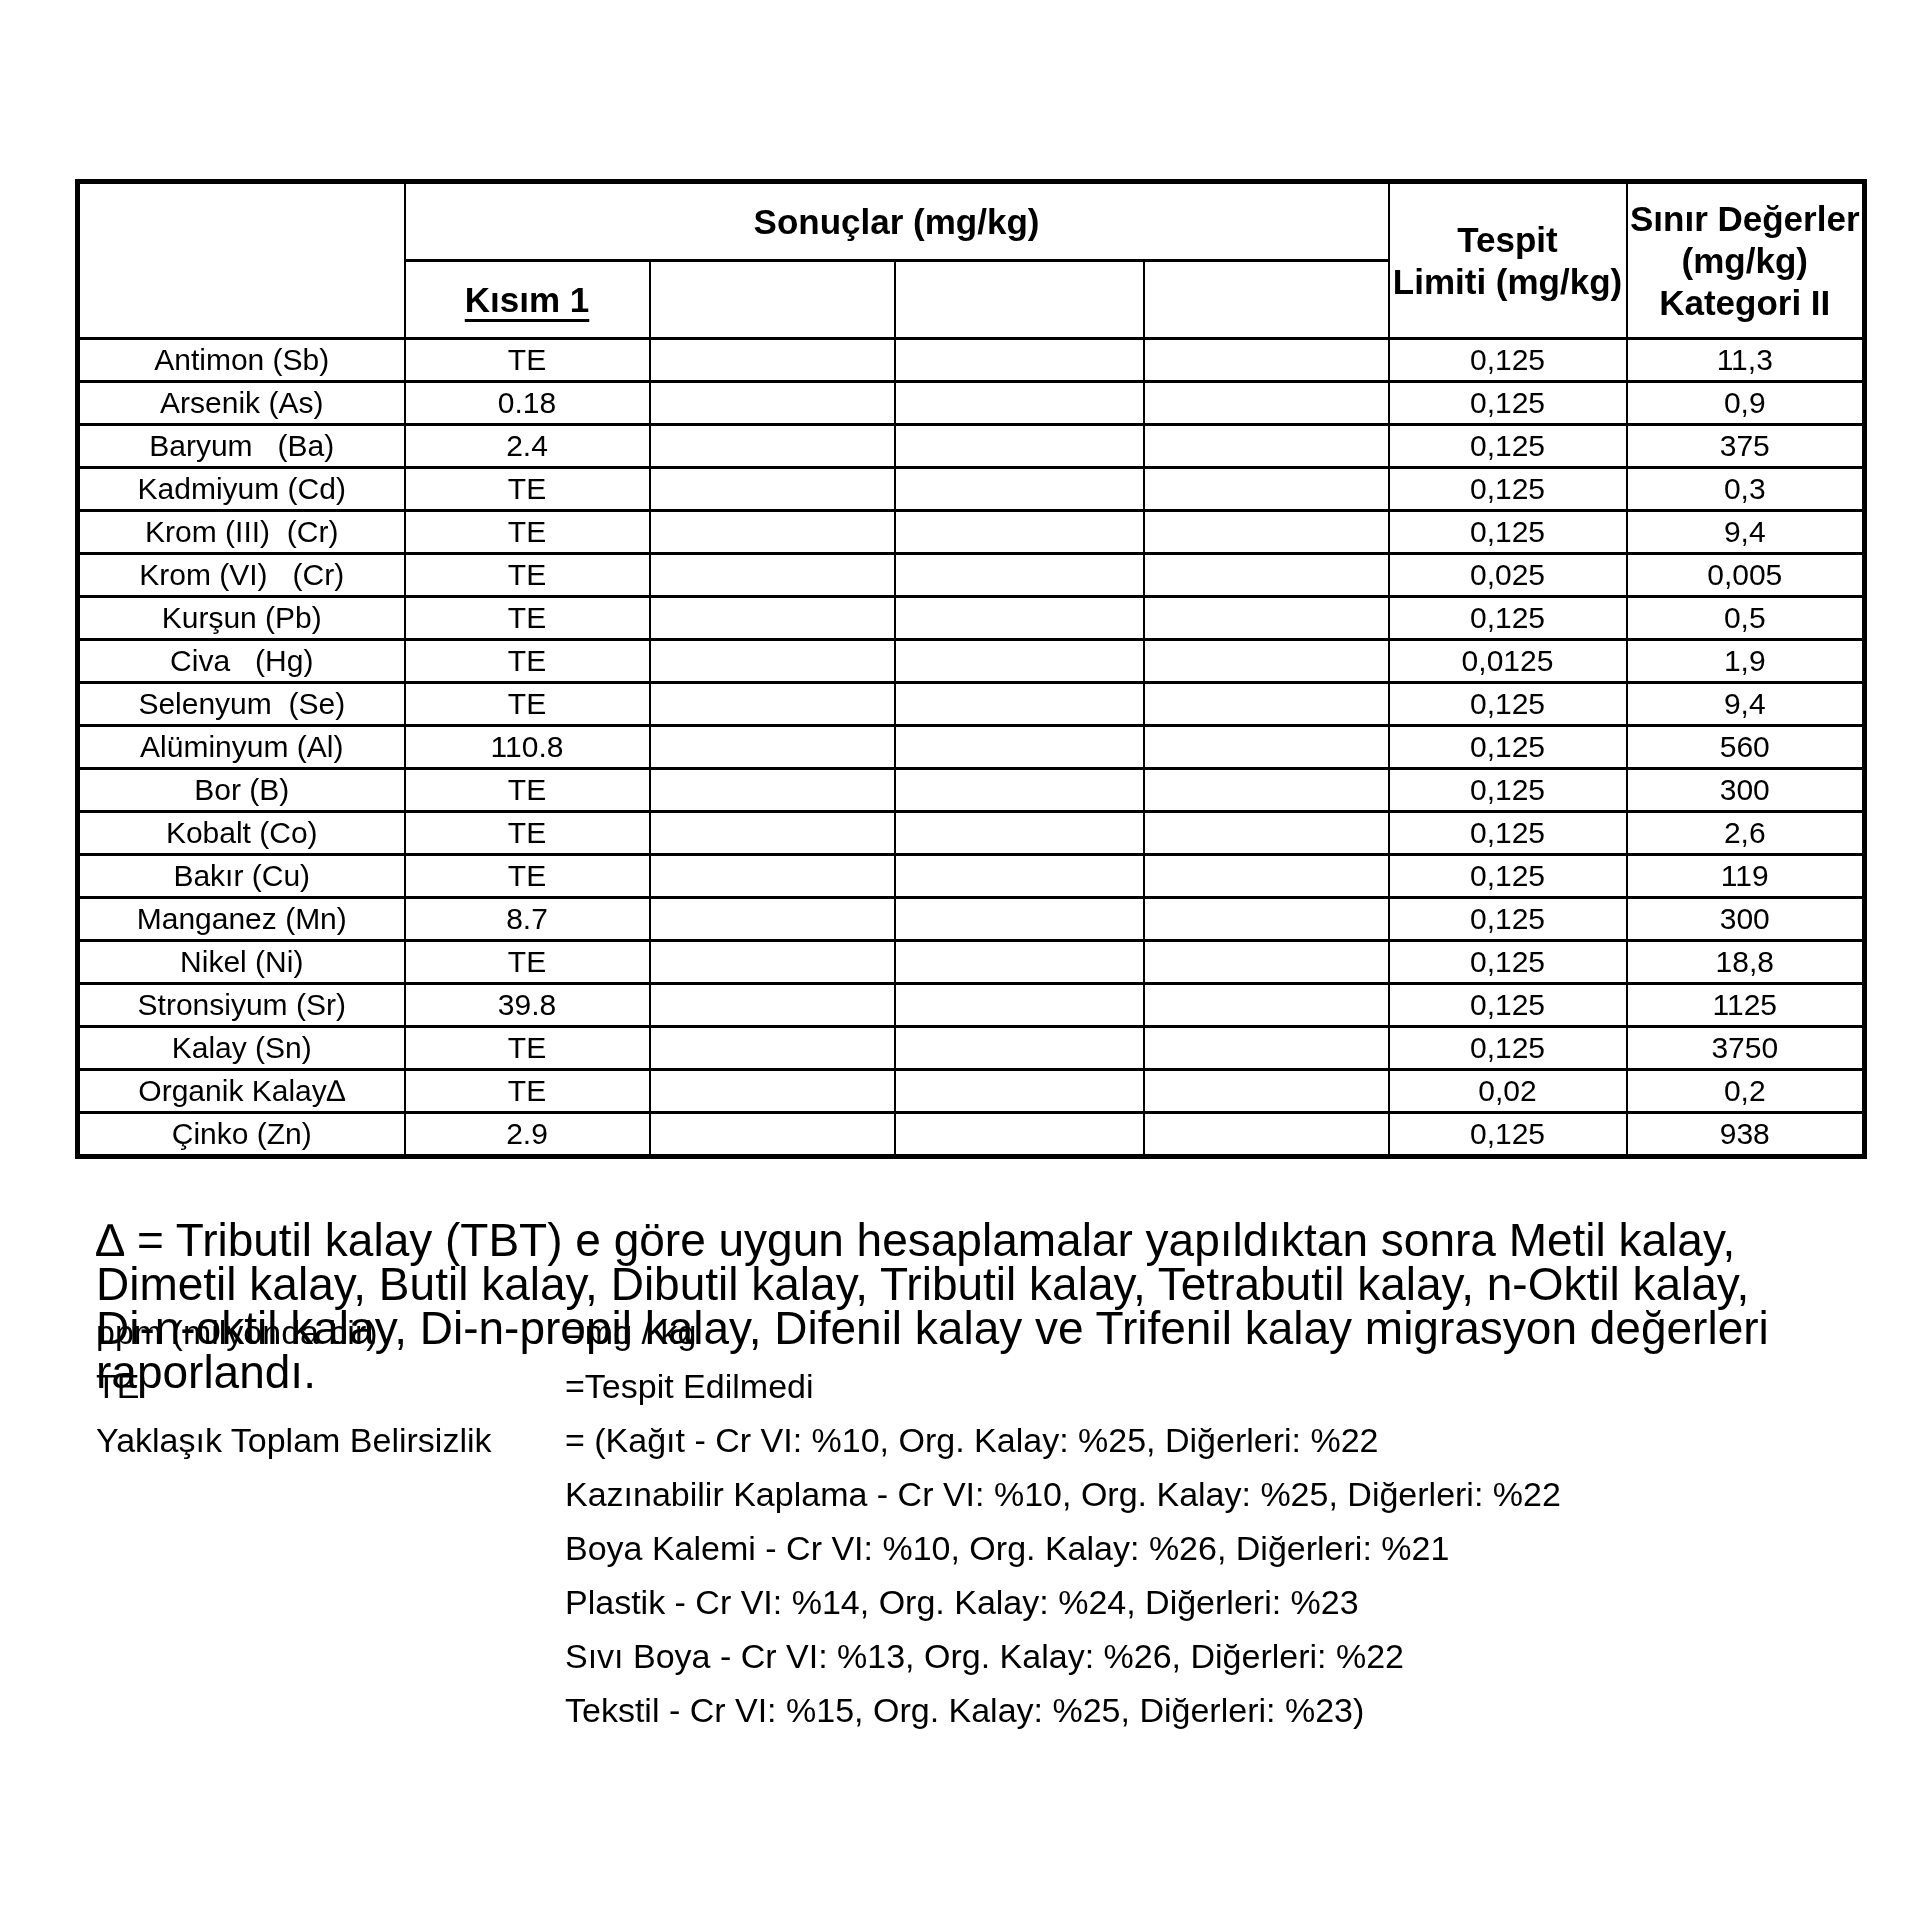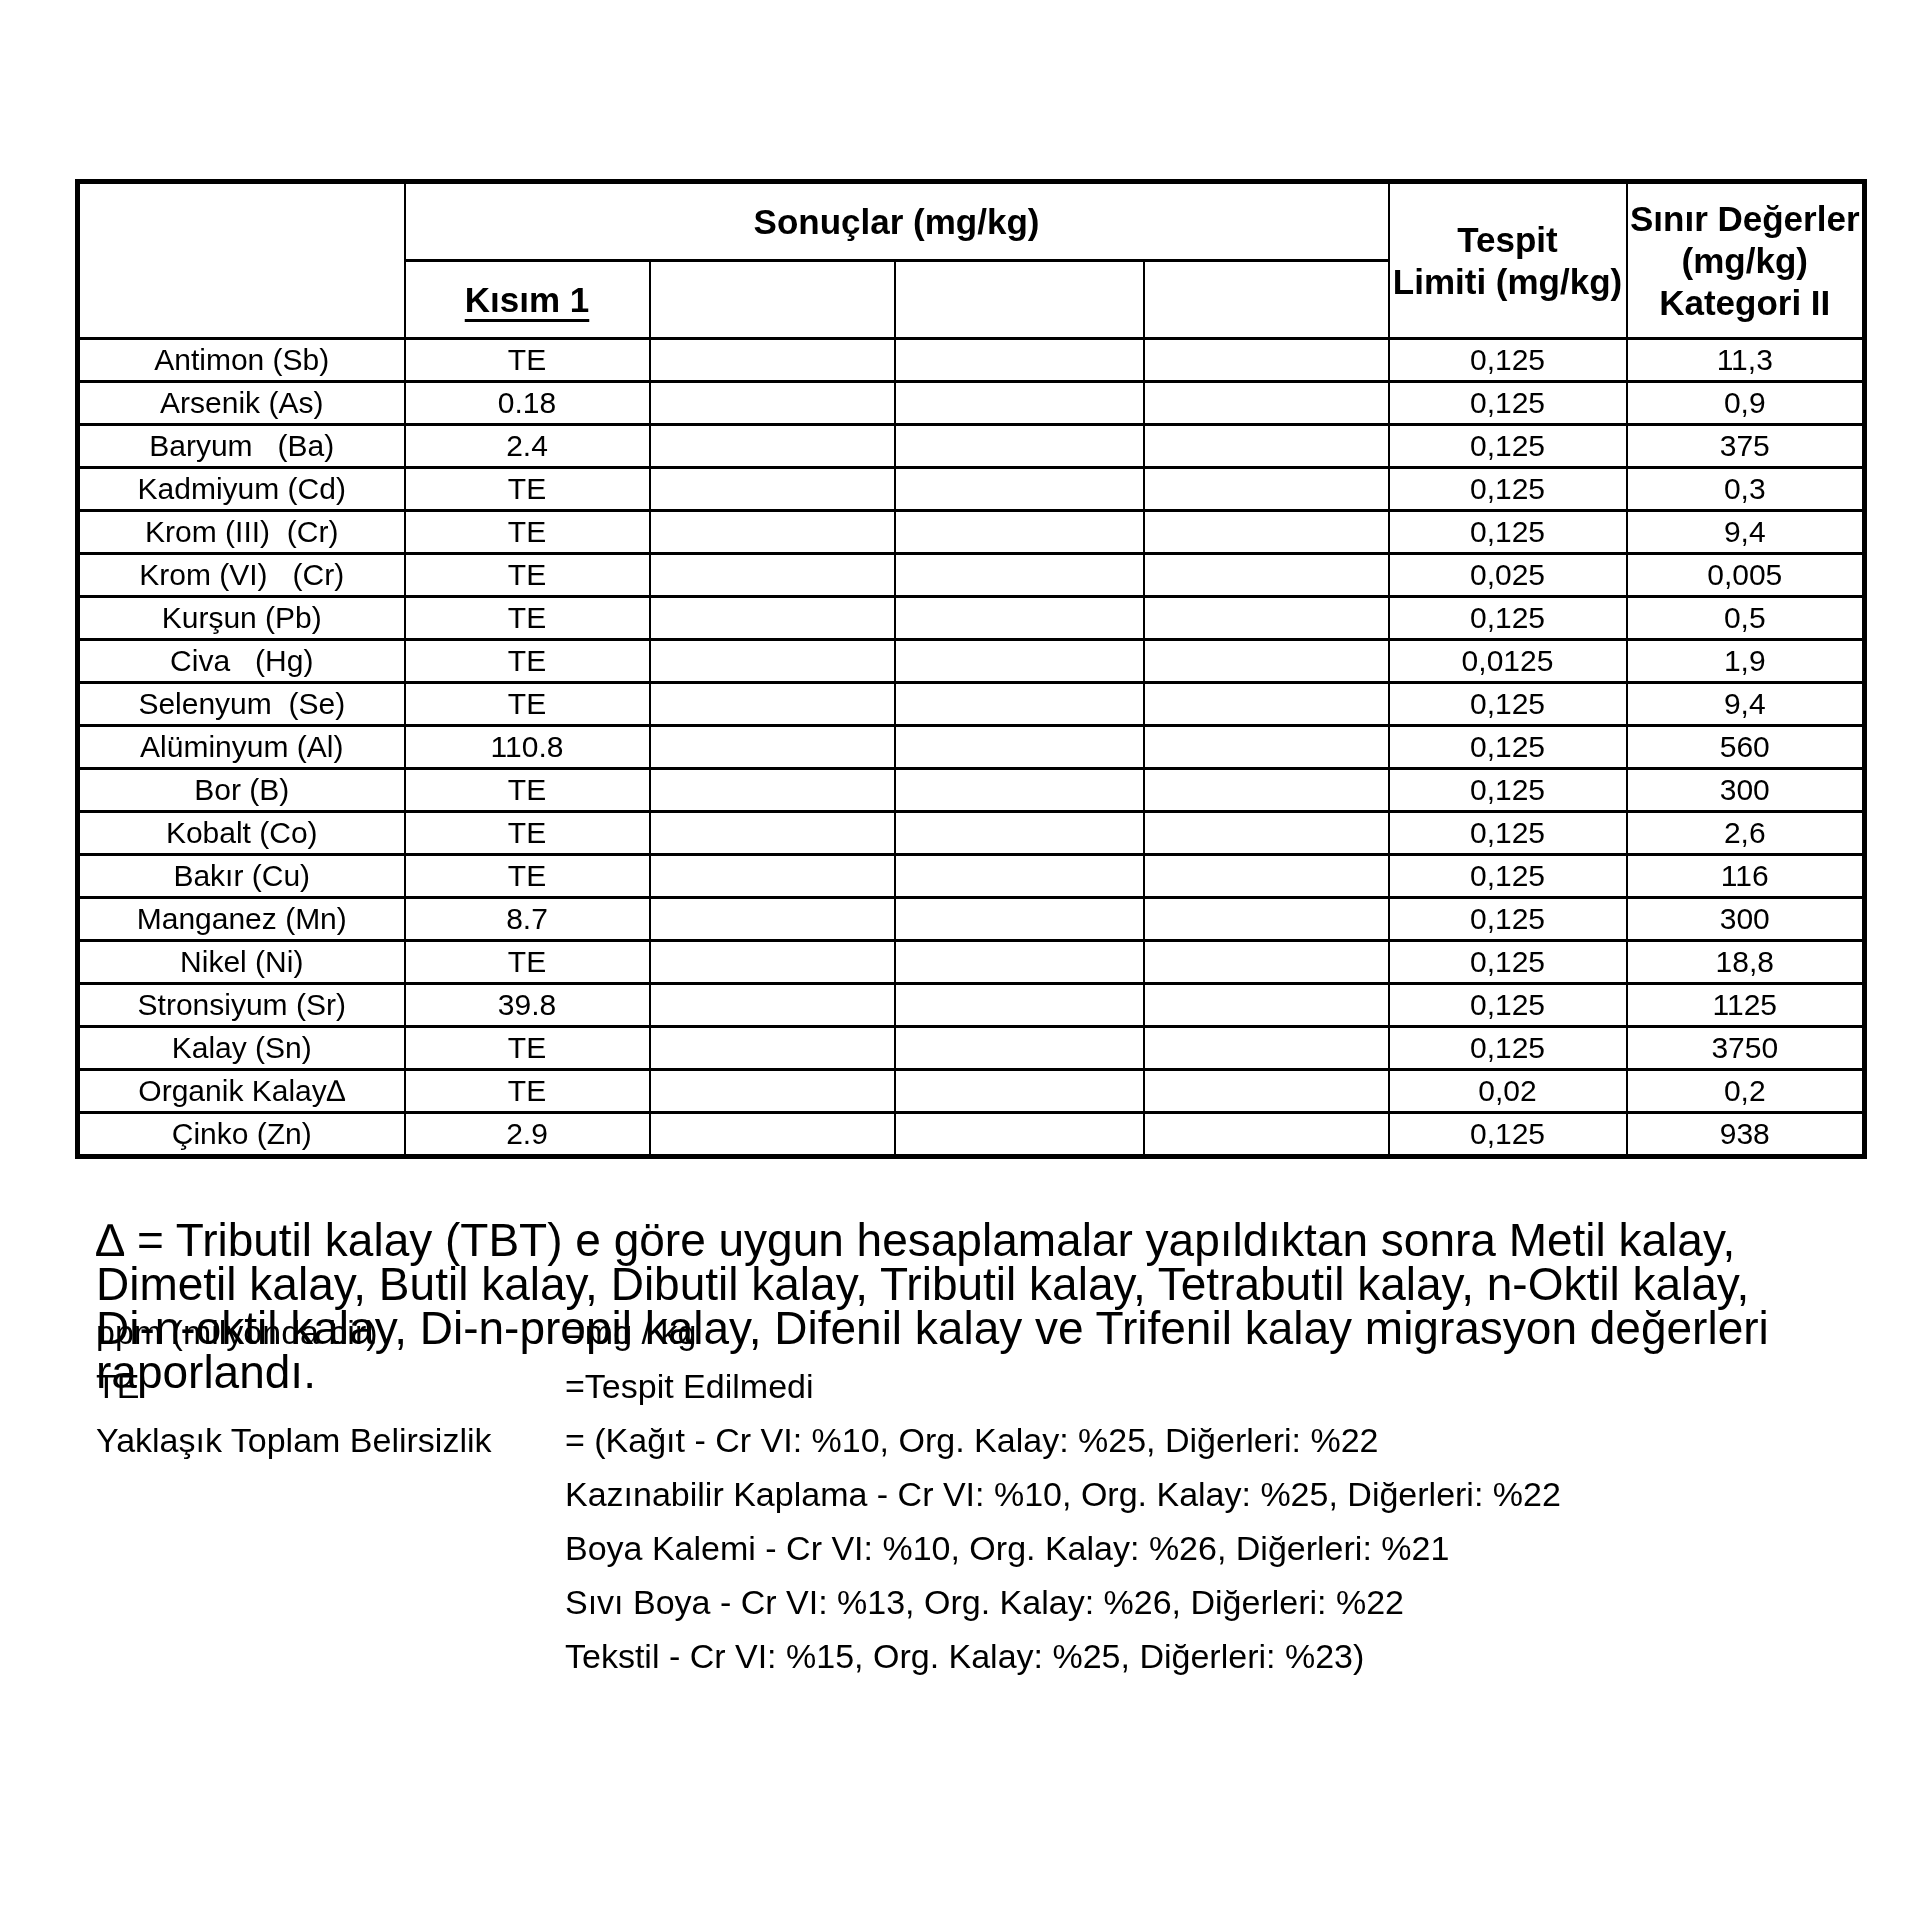--- a/index.html
+++ b/index.html
@@ -224,21 +224,21 @@
           <td class="val">0,125</td>
           <td class="val">2,6</td>
         </tr>
         <tr>
           <td class="el-name">Bakır (Cu)</td>
           <td class="val">TE</td>
           <td class="val"></td>
           <td class="val"></td>
           <td class="val"></td>
           <td class="val">0,125</td>
-          <td class="val">116</td>
+          <td class="val">119</td>
         </tr>
         <tr>
           <td class="el-name">Manganez (Mn)</td>
           <td class="val">8.7</td>
           <td class="val"></td>
           <td class="val"></td>
           <td class="val"></td>
           <td class="val">0,125</td>
           <td class="val">300</td>
         </tr>
@@ -301,19 +301,20 @@
       <span class="term">TE</span>
       <span class="val">=Tespit Edilmedi</span>
     </div>
     <div class="def-row">
       <span class="term">Yaklaşık Toplam Belirsizlik</span>
       <span class="val">= (Kağıt - Cr VI: %10, Org. Kalay: %25, Diğerleri: %22</span>
     </div>
     <div class="cont" id="cont-lines">
         <div>Kazınabilir Kaplama - Cr VI: %10, Org. Kalay: %25, Diğerleri: %22</div>
         <div>Boya Kalemi - Cr VI: %10, Org. Kalay: %26, Diğerleri: %21</div>
+        <div>Plastik - Cr VI: %14, Org. Kalay: %24, Diğerleri: %23</div>
         <div>Sıvı Boya - Cr VI: %13, Org. Kalay: %26, Diğerleri: %22</div>
         <div>Tekstil - Cr VI: %15, Org. Kalay: %25, Diğerleri: %23)</div>
       </div>
   </div>
 
 </div>
 
 
 </body></html>

